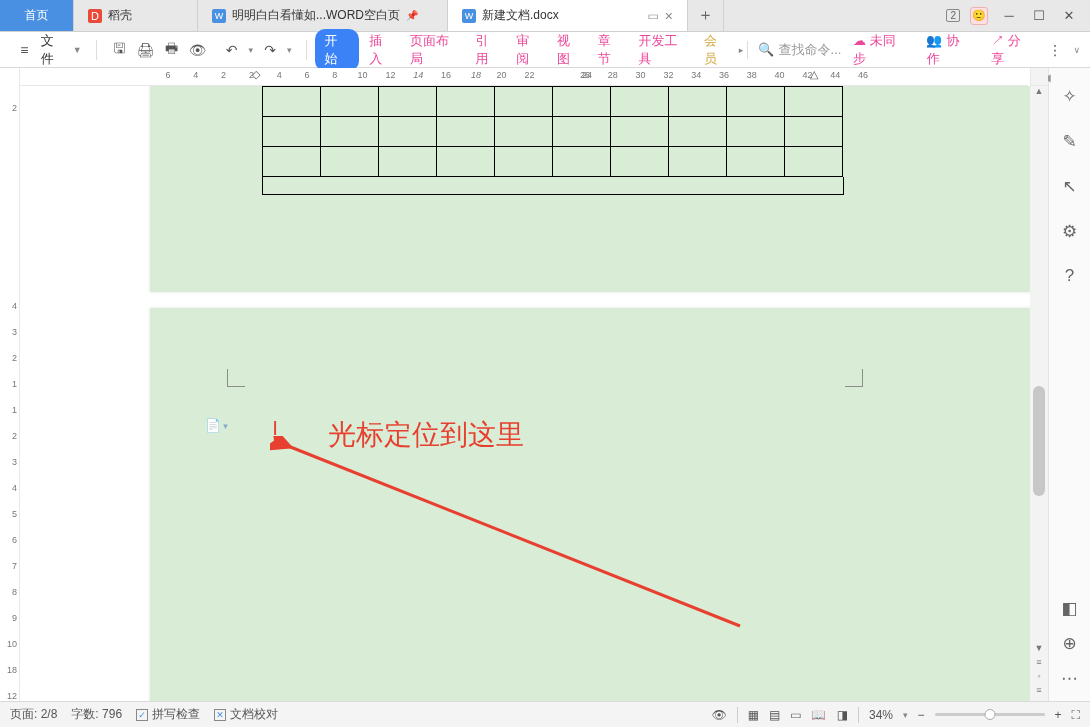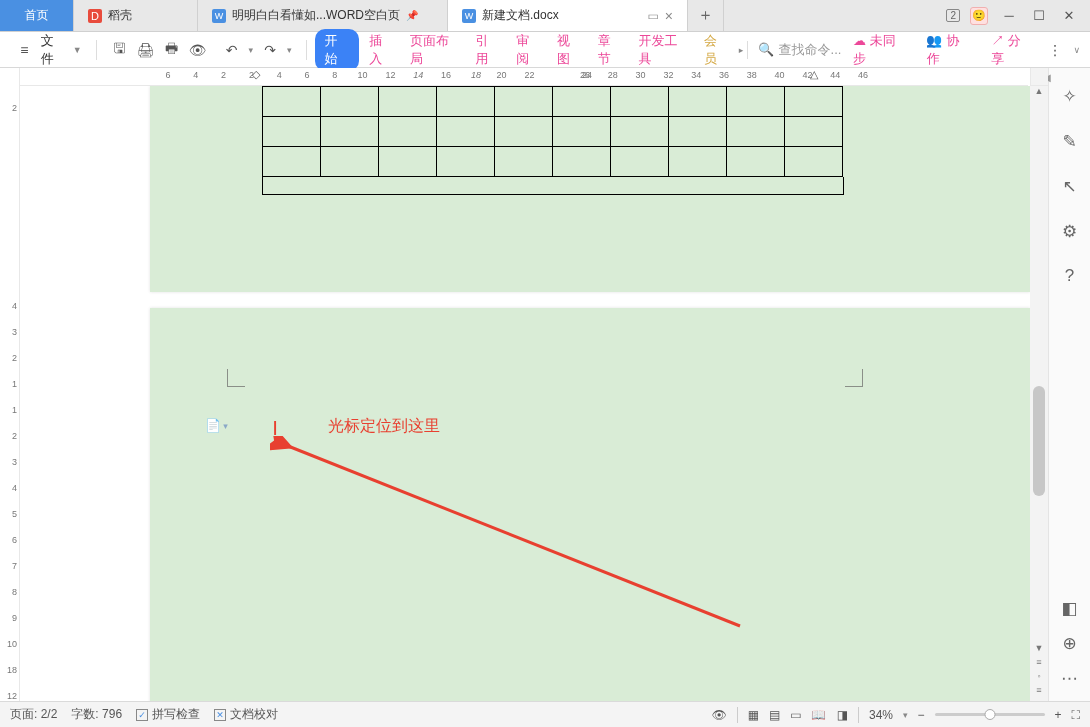--- a/index.html
+++ b/index.html
@@ -46,21 +46,21 @@
 .hruler .mark { position:absolute; top:0; font-size:11px; color:#555; }
 .canvas { flex:1; background:#fff; overflow:hidden; position:relative; margin-top:18px; }
 .page { position:absolute; background:#d9ecd6; box-shadow:0 0 3px rgba(0,0,0,.12); }
 .page1 { left:130px; top:0; width:880px; height:206px; }
 .page2 { left:130px; top:222px; width:880px; height:400px; }
 .tbl { position:absolute; left:112px; top:0; border-collapse:collapse; }
 .tbl td { border:1px solid #000; width:58px; height:30px; }
 .tbl-line { position:absolute; height:1px; background:#000;}
 .corner { position:absolute; width:18px; height:18px; border-color:#8a8f88; border-style:solid; }
 .cursor-mark { position:absolute; color:#e84030; font-size:15px; font-weight:bold; }
-.anno-text { position:absolute; color:#e84030; font-size:16px; }
+.anno-text { position:absolute; color:#e84030; font-size:28px; }
 .page-icon { position:absolute; left:55px; top:110px; color:#8aa8c7; font-size:13px; display:flex; align-items:center; gap:2px; }
 .arrow-svg { position:absolute; pointer-events:none; }
 
 
 .sidebar { position:absolute; top:68px; right:0; bottom:26px; width:42px; background:#fafafa; border-left:1px solid #e4e4e4; display:flex; flex-direction:column; align-items:center; padding-top:18px; gap:24px; }
 .sidebar .sico { color:#666; font-size:17px; cursor:pointer; }
 .sidebar .bottom { margin-top:auto; margin-bottom:12px; display:flex; flex-direction:column; gap:14px; align-items:center; }
 
 
 .status { position:absolute; left:0; right:0; bottom:0; height:26px; background:#f4f4f4; border-top:1px solid #dadada; display:flex; align-items:center; padding:0 10px; font-size:12px; color:#555; gap:14px; }
@@ -295,21 +295,21 @@
   <span class="sico">⚙</span>
   <span class="sico">?</span>
   <div class="bottom">
     <span class="sico">◧</span>
     <span class="sico">⊕</span>
     <span class="sico">⋯</span>
   </div>
 </div>
 
 <div class="status">
-  <span class="st-item">页面: 2/2</span>
+  <span class="st-item">页面: 2/8</span>
   <span class="st-item">字数: 796</span>
   <span class="st-item">
       <span class="chk">✓</span>
       <span>拼写检查</span>
     </span>
   <span class="st-item">
       <span class="chk">✕</span>
       <span>文档校对</span>
     </span>
   <div class="right">

